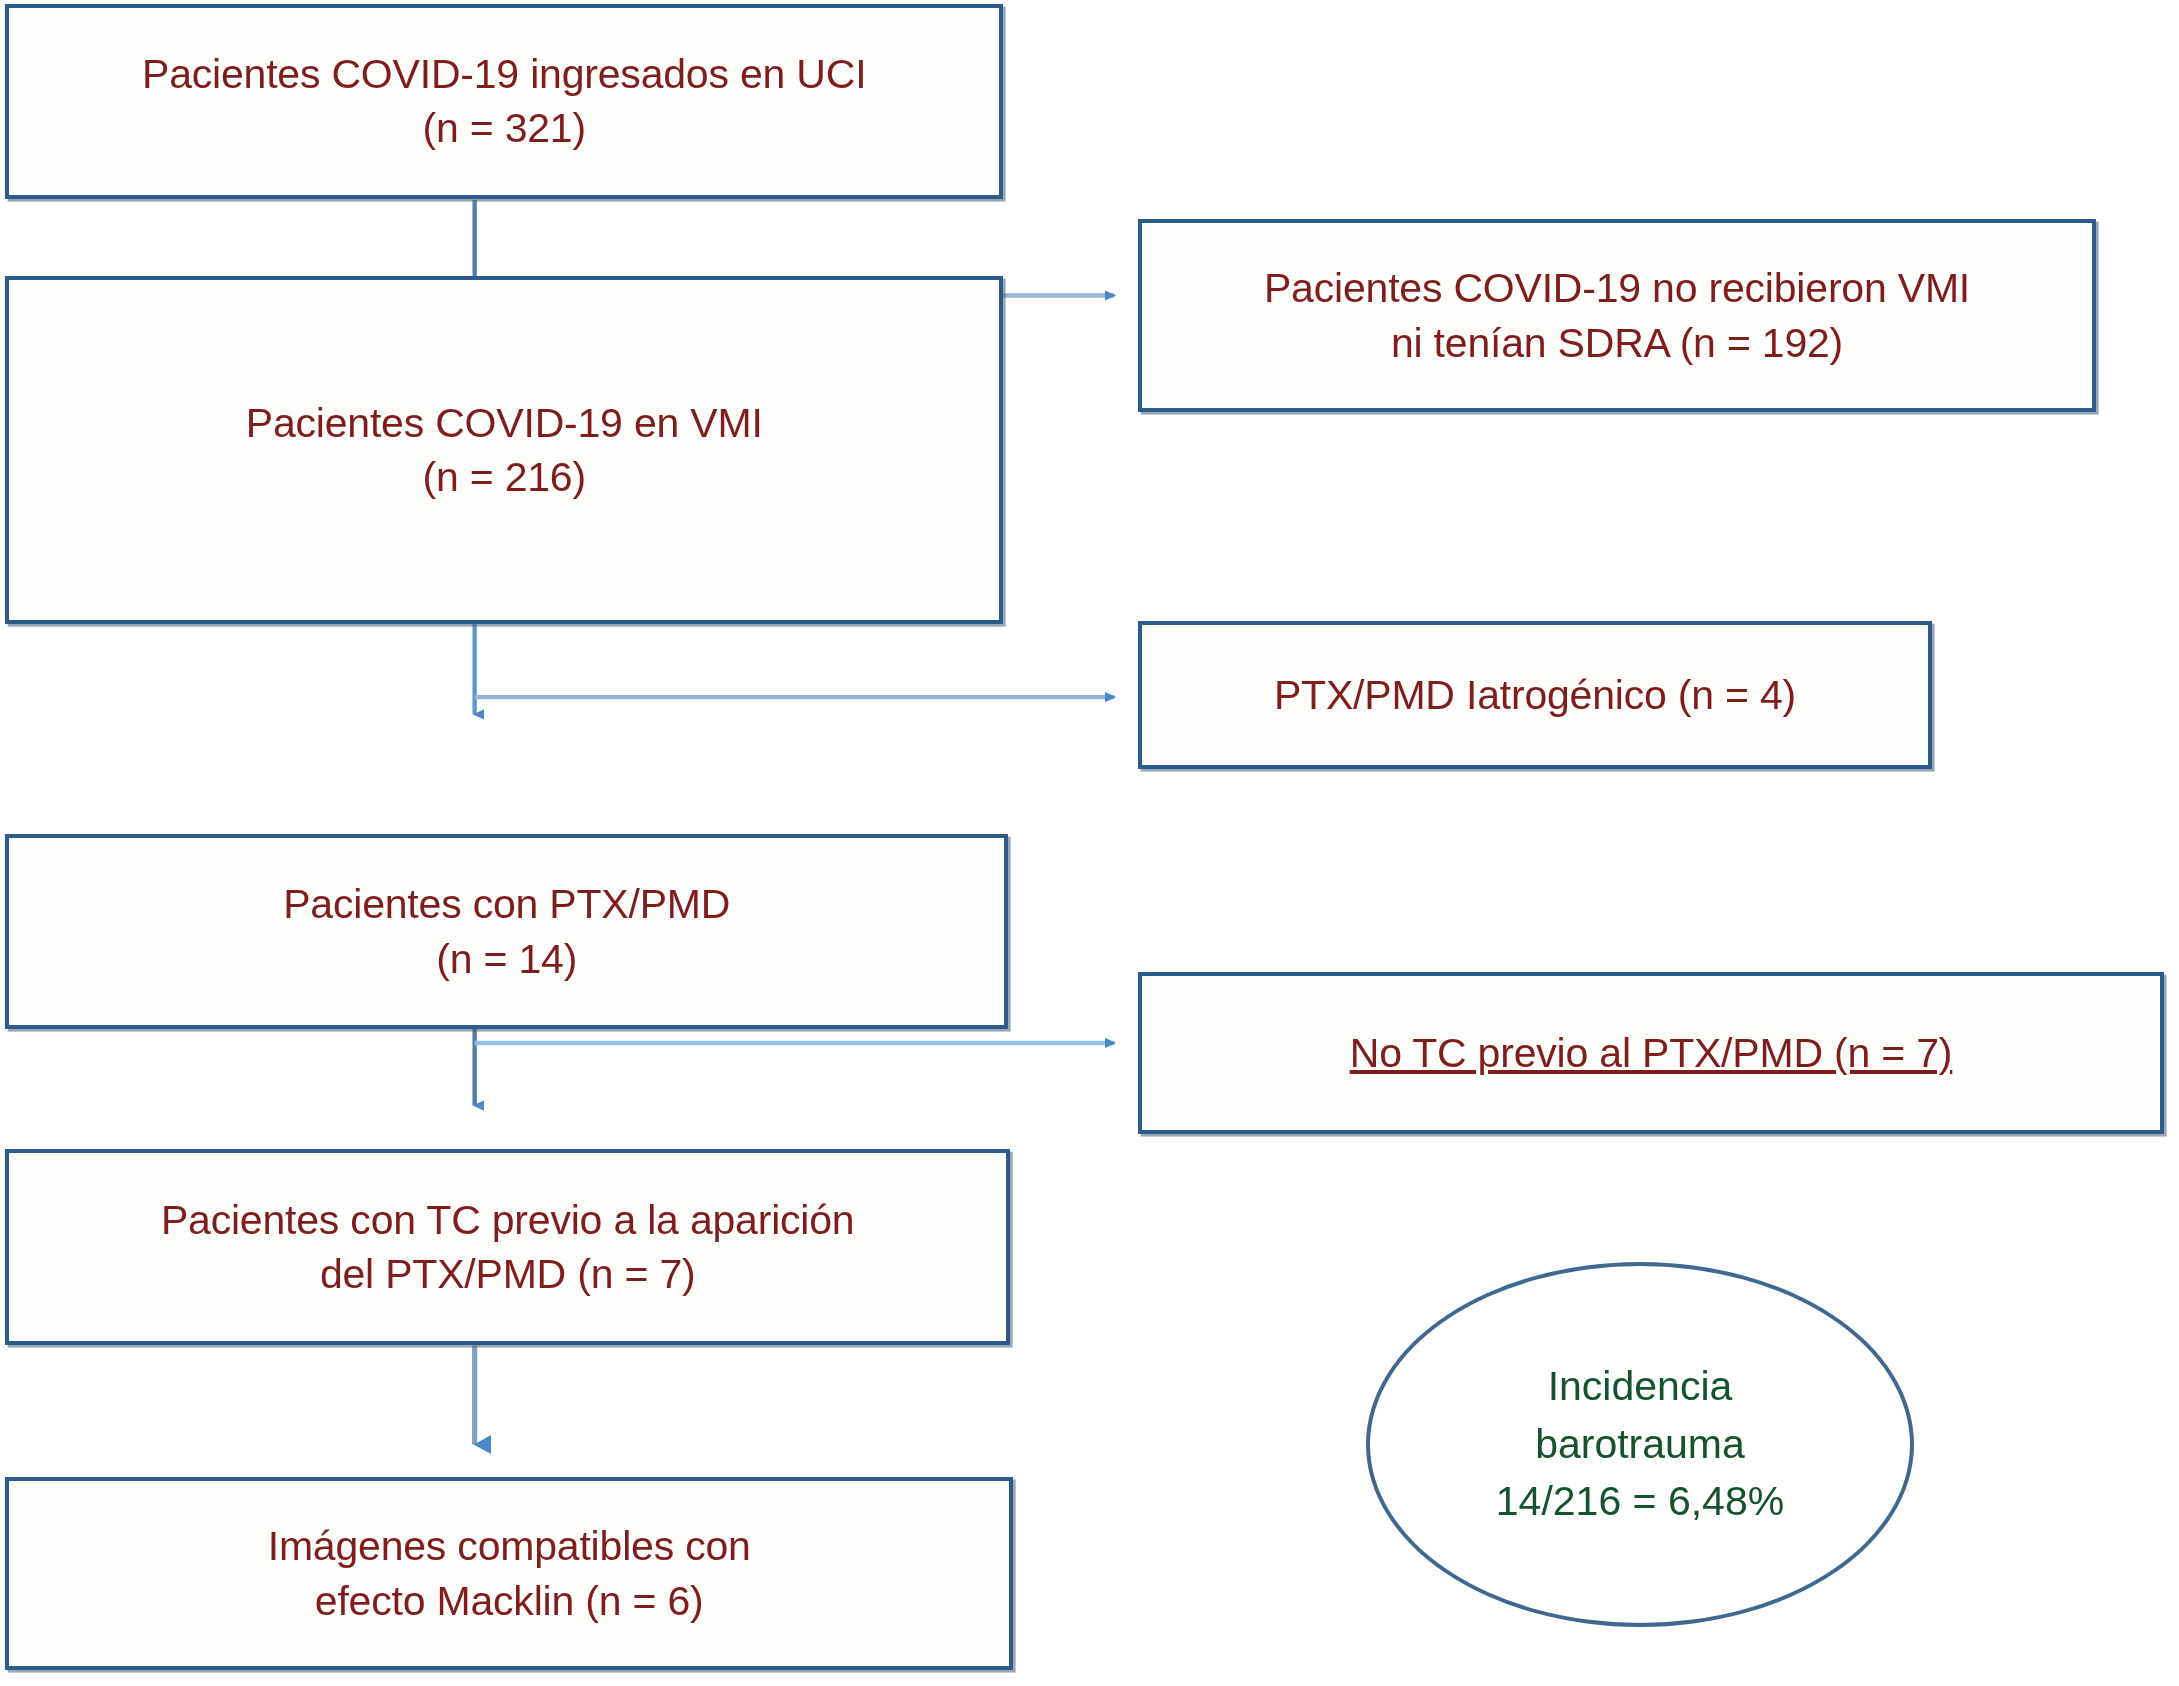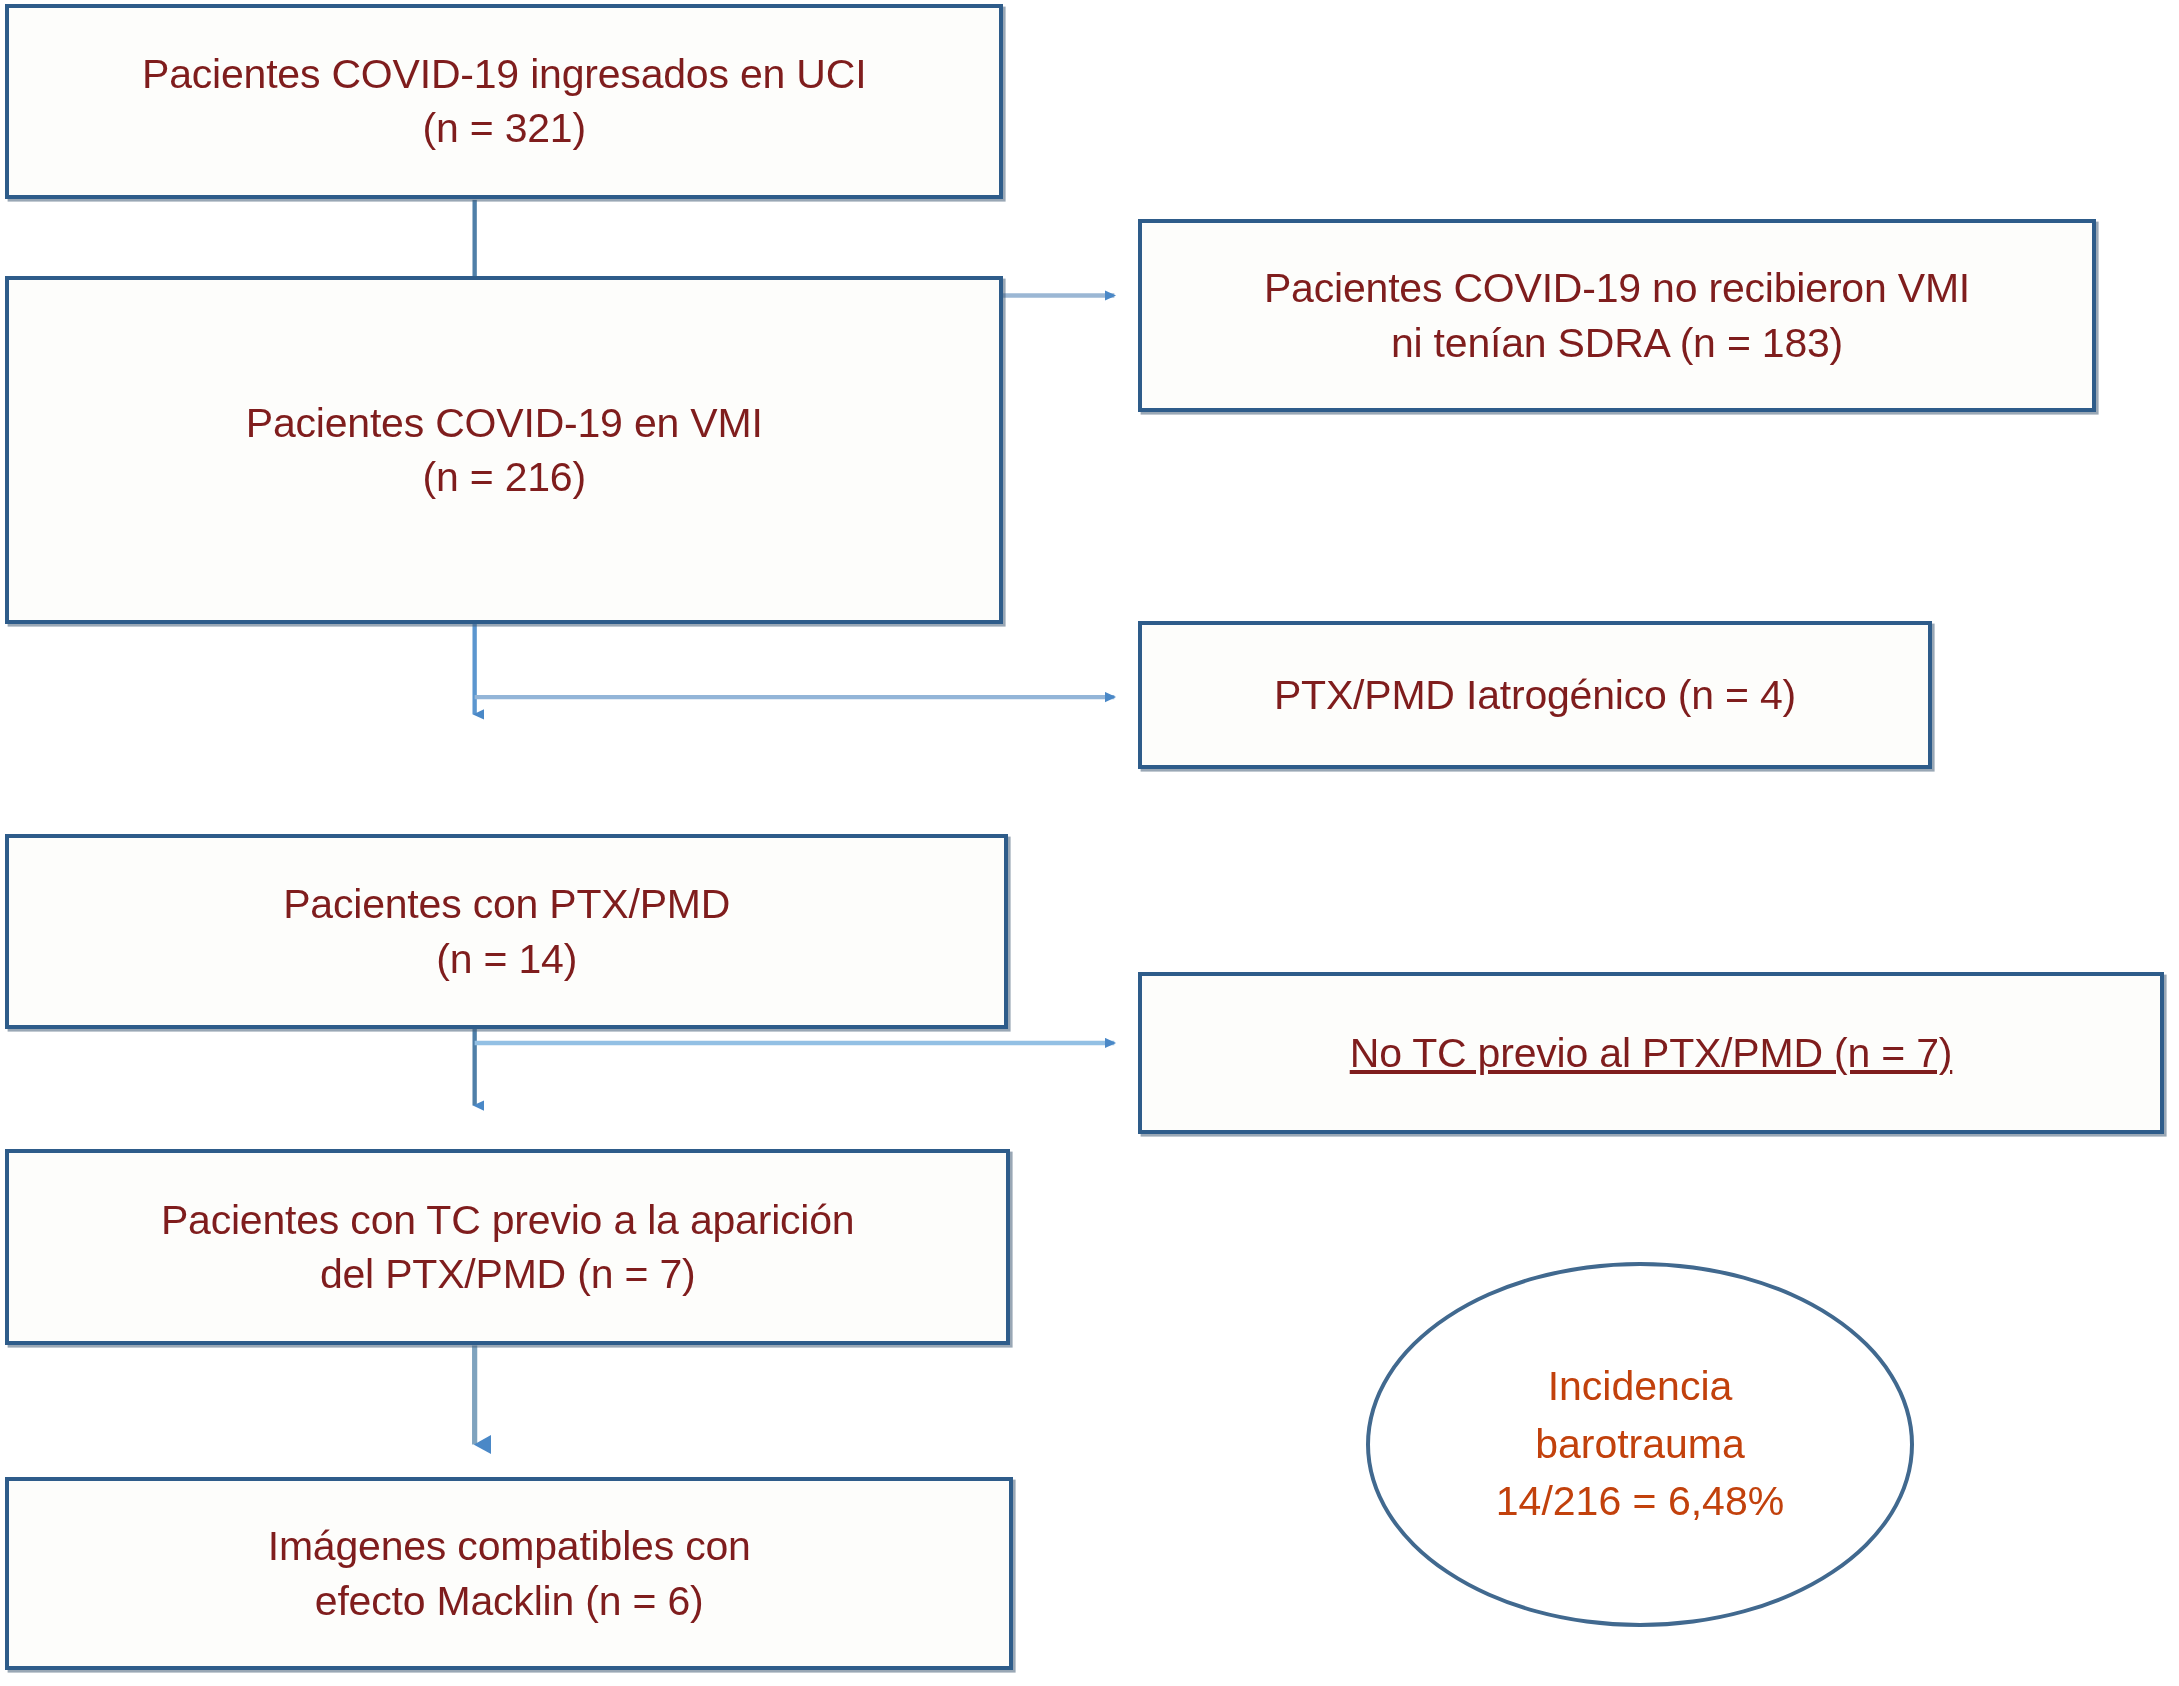--- a/index.html
+++ b/index.html
@@ -40,21 +40,21 @@
   .ellipse {
     position: absolute;
     box-sizing: border-box;
     border: 4.3px solid #41698f;
     border-radius: 50%;
     background: #ffffff;
     display: flex;
     align-items: center;
     justify-content: center;
     text-align: center;
-    color: #c2410c;
+    color: #14532d;
     font-size: 41px;
     line-height: 1.40;
   }
   .ellipse .txt { display: block; white-space: pre-line; }
 
   svg.edges {
     position: absolute;
     left: 0; top: 0;
     width: 2180px;
     height: 1687px;
@@ -128,21 +128,21 @@
 del PTX/PMD   (n = 7)</span>
   </div>
 
   <div class="node" style="left:5.2px; top:1477px; width:1008px; height:193px;">
     <span class="txt">Imágenes compatibles con
 efecto Macklin   (n = 6)</span>
   </div>
 
   <div class="node" style="left:1138px; top:219px; width:958px; height:193px;">
     <span class="txt">Pacientes COVID-19 no recibieron VMI
-ni tenían SDRA    (n = 183)</span>
+ni tenían SDRA    (n = 192)</span>
   </div>
 
   <div class="node" style="left:1138px; top:621px; width:794px; height:148px;">
     <span class="txt">PTX/PMD Iatrogénico (n = 4)</span>
   </div>
 
   <div class="node" style="left:1138px; top:972px; width:1026px; height:162px;text-decoration:underline;">
     <span class="txt">No TC previo al PTX/PMD  (n = 7)</span>
   </div>
 

